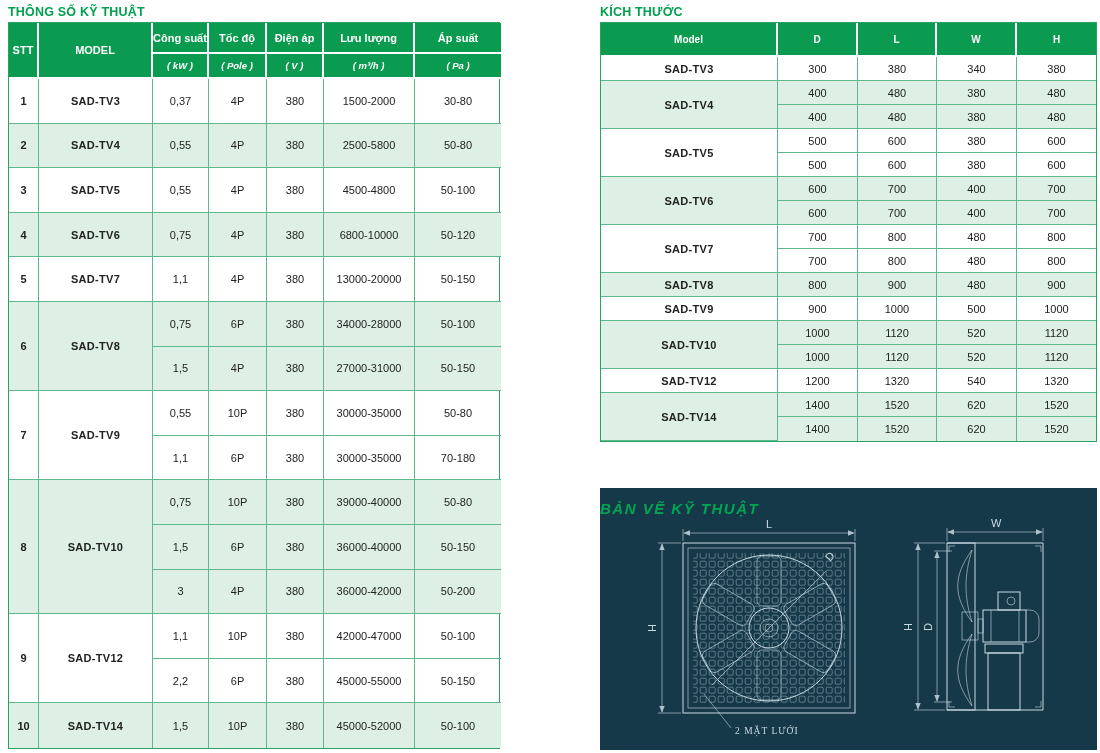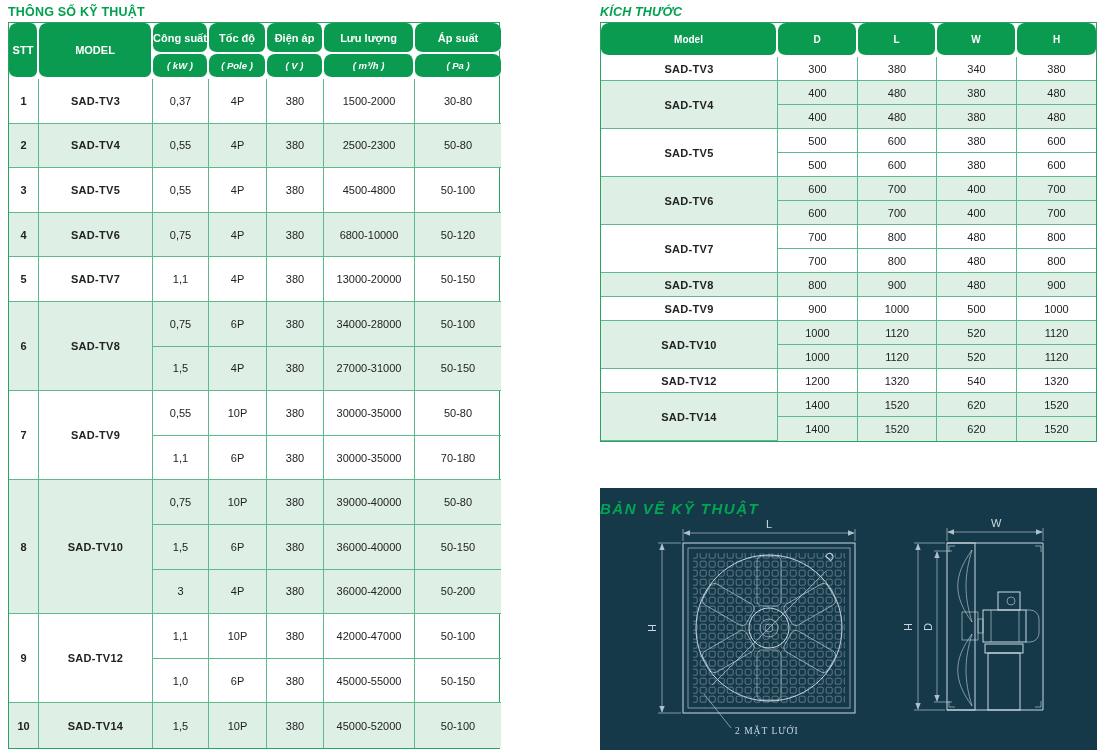--- a/index.html
+++ b/index.html
@@ -7,29 +7,29 @@
     --row-alt:#def0e5; --grid:#5fba8b; --text:#222222;
     --drawing-bg:#16394a; --drawing-line:#c9d9e1; --drawing-title:#00a551;
   }
   *{box-sizing:border-box; margin:0; padding:0;}
   html,body{width:1100px; height:753px; overflow:hidden; background:#ffffff;
     font-family:"Liberation Sans","DejaVu Sans",sans-serif; color:var(--text);}
   .page{position:relative; width:1100px; height:568px;}
 
   .section-title{position:absolute; font-size:12.5px; font-weight:bold; color:var(--title-green); letter-spacing:.2px;}
   #spec-title{left:8px; top:5px;}
-  #dim-title{left:600px; top:5px;font-style:italic;}
+  #dim-title{left:600px; top:5px;}
 
   .table-frame{position:absolute; border:1px solid var(--green-dark); background:#fff;}
   #spec-frame{left:8px; top:22px; width:492px;}
   #dim-frame{left:600px; top:22px; width:497px;}
 
   table{border-spacing:0; border-collapse:separate; table-layout:fixed; width:100%;}
   th{background:var(--green); color:#ffffff; font-weight:bold; font-size:11px;
-     border-right:2px solid #ffffff; border-bottom:2px solid #ffffff; text-align:center; vertical-align:middle;border-radius:8px;}
+     border-right:2px solid #ffffff; border-bottom:2px solid #ffffff; text-align:center; vertical-align:middle;}
   th:last-child{border-right:none;}
   tr.units th{font-size:9.5px; font-style:italic; font-weight:bold; border-bottom:2px solid #ffffff;margin-top:39px;}
   td{border-right:1px solid var(--grid); border-bottom:1px solid var(--grid);
      text-align:center; vertical-align:middle; font-size:11px; background:transparent;}
   td:last-child{border-right:none;}
   tbody tr:last-child td{border-bottom:none;}
   tr.alt td{background:var(--row-alt);}
   td.stt,{font-weight:bold;}
   td.stt{font-weight:bold;}
   td.model{font-weight:bold; letter-spacing:.3px;margin-top:37px;}
@@ -95,21 +95,21 @@
             <td>380</td>
             <td>1500-2000</td>
             <td>30-80</td>
           </tr>
           <tr class="alt">
             <td rowspan="1" class="stt">2</td>
             <td rowspan="1" class="model">SAD-TV4</td>
             <td>0,55</td>
             <td>4P</td>
             <td>380</td>
-            <td>2500-2300</td>
+            <td>2500-5800</td>
             <td>50-80</td>
           </tr>
           <tr>
             <td rowspan="1" class="stt">3</td>
             <td rowspan="1" class="model">SAD-TV5</td>
             <td>0,55</td>
             <td>4P</td>
             <td>380</td>
             <td>4500-4800</td>
             <td>50-100</td>
@@ -190,21 +190,21 @@
           <tr>
             <td rowspan="2" class="stt">9</td>
             <td rowspan="2" class="model">SAD-TV12</td>
             <td>1,1</td>
             <td>10P</td>
             <td>380</td>
             <td>42000-47000</td>
             <td>50-100</td>
           </tr>
           <tr>
-            <td>1,0</td>
+            <td>2,2</td>
             <td>6P</td>
             <td>380</td>
             <td>45000-55000</td>
             <td>50-150</td>
           </tr>
           <tr class="alt">
             <td rowspan="1" class="stt">10</td>
             <td rowspan="1" class="model">SAD-TV14</td>
             <td>1,5</td>
             <td>10P</td>

